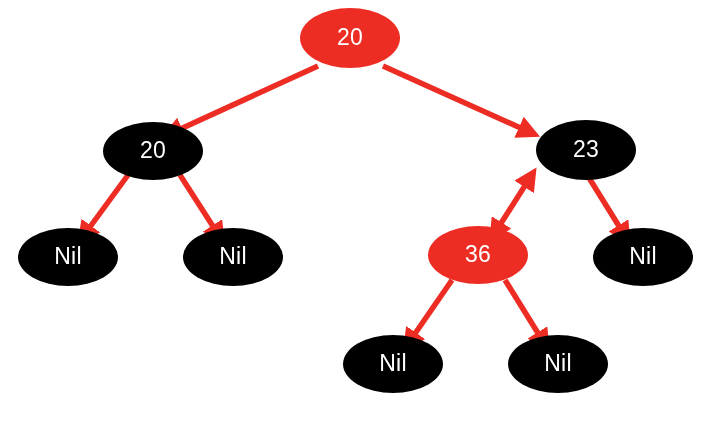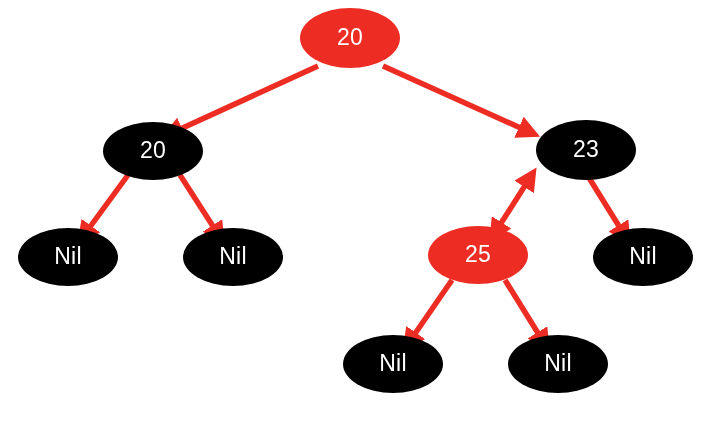--- a/index.html
+++ b/index.html
@@ -83,21 +83,21 @@
       <div class="node black" style="left: 536px; top: 120px; width: 100px; height: 60px;">
         <span class="node-label">23</span>
       </div>
       <div class="node black" style="left: 18px; top: 228px; width: 100px; height: 58px;">
         <span class="node-label">Nil</span>
       </div>
       <div class="node black" style="left: 183px; top: 228px; width: 100px; height: 58px;">
         <span class="node-label">Nil</span>
       </div>
       <div class="node red" style="left: 428px; top: 226px; width: 100px; height: 58px;">
-        <span class="node-label">25</span>
+        <span class="node-label">36</span>
       </div>
       <div class="node black" style="left: 593px; top: 228px; width: 100px; height: 58px;">
         <span class="node-label">Nil</span>
       </div>
       <div class="node black" style="left: 343px; top: 335px; width: 100px; height: 58px;">
         <span class="node-label">Nil</span>
       </div>
       <div class="node black" style="left: 508px; top: 335px; width: 100px; height: 58px;">
         <span class="node-label">Nil</span>
       </div>

